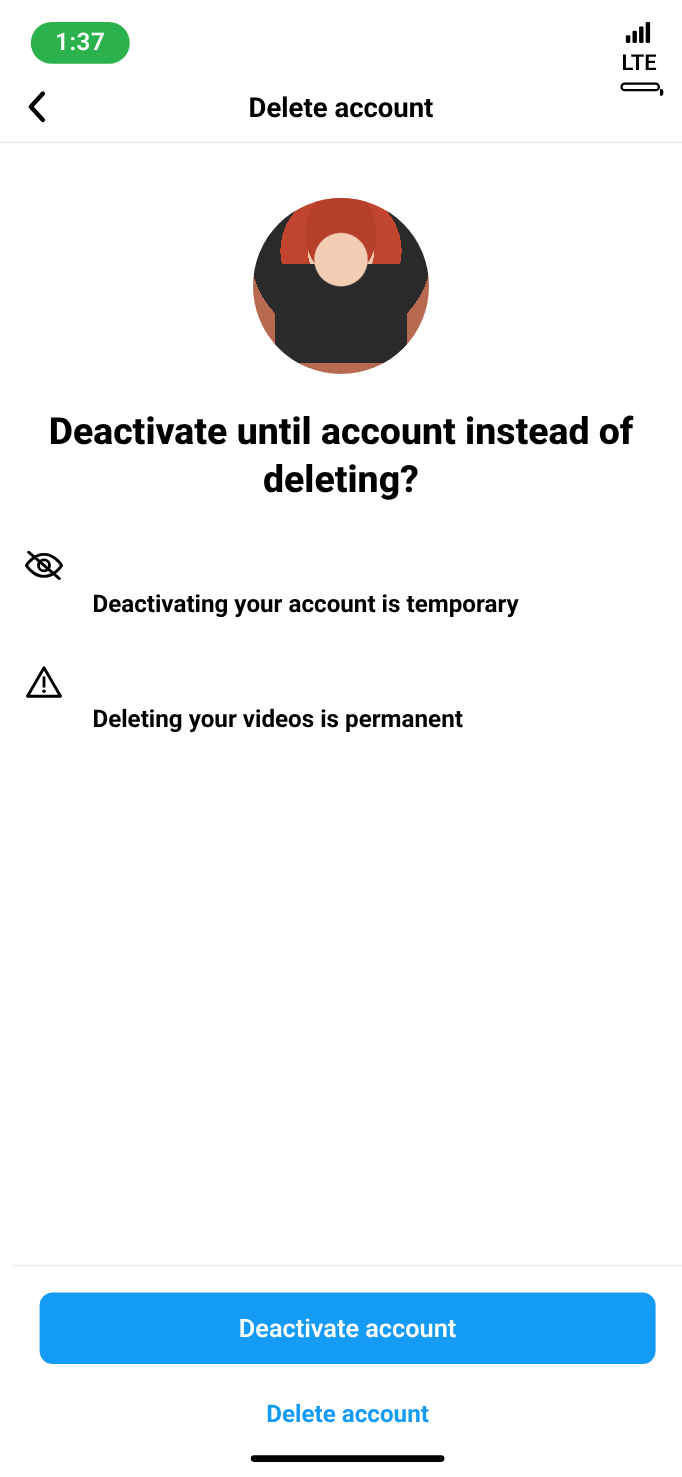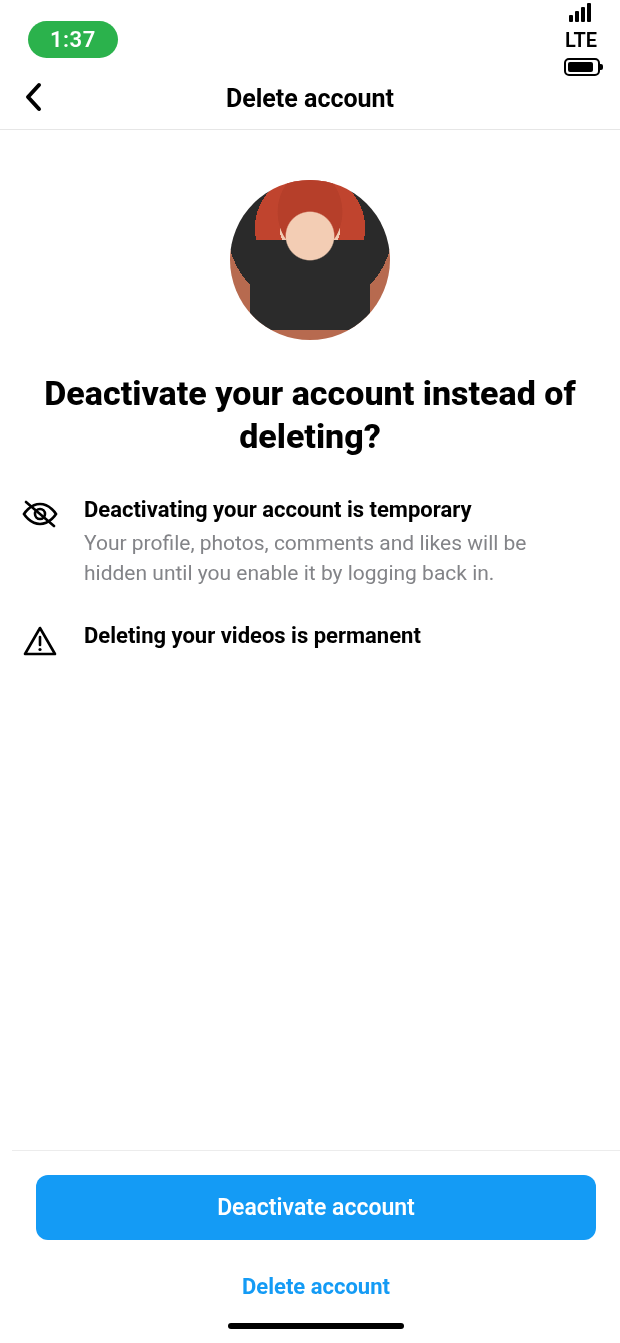--- a/index.html
+++ b/index.html
@@ -11,21 +11,20 @@
     body {
       width: 620px;
       height: 1343px;
       background: #fff;
       position: relative;
       overflow: hidden;
     }
     .status-bar {
       display: flex;
       justify-content: space-between;
-      align-items: center;
       padding: 20px 20px 10px 28px;
       height: 68px;
       gap: 36px;
     }
     .status-time-pill {
       background: #2bb24c;
       color: #fff;
       font-weight: 600;
       font-size: 22px;
       padding: 6px 22px;
@@ -143,20 +142,21 @@
       align-items: flex-start;
     }
     .info-icon {
       flex: 0 0 40px;
       display:flex;
       justify-content:center;
       padding-top:2px;
     }
     .info-text {
       flex: 1;
+      margin-top: 40px;
     }
     .info-title {
       font-size: 22px;
       font-weight: 700;
       margin-bottom: 6px;
       color:#000;
     }
     .info-desc {
       font-size: 21px;
       line-height: 1.45;
@@ -226,34 +226,33 @@
   <div class="back-button">
     <svg width="18" height="30" viewBox="0 0 18 30" fill="none">
       <path d="M15 3 L4 15 L15 27" stroke="#000" stroke-width="4" stroke-linecap="round" stroke-linejoin="round"></path>
     </svg>
   </div>
   <div class="nav-title">Delete account</div>
 </div>
 
 <div class="content">
   <div class="avatar"></div>
-  <h1 class="heading">Deactivate your account instead of deleting?</h1>
+  <h1 class="heading">Deactivate until account instead of deleting?</h1>
 
   <div class="info-list">
     <div class="info-item">
       <div class="info-icon">
         <svg width="38" height="30" viewBox="0 0 38 30" fill="none">
           <path d="M3 15 C3 15 9 5 19 5 C29 5 35 15 35 15 C35 15 29 25 19 25 C9 25 3 15 3 15 Z" stroke="#000" stroke-width="2.6" fill="none"></path>
           <circle cx="19" cy="15" r="5" stroke="#000" stroke-width="2.6" fill="none"></circle>
           <line x1="5" y1="3" x2="33" y2="27" stroke="#000" stroke-width="2.6" stroke-linecap="round"></line>
         </svg>
       </div>
       <div class="info-text">
         <div class="info-title">Deactivating your account is temporary</div>
-        <div class="info-desc">Your profile, photos, comments and likes will be hidden until you enable it by logging back in.</div>
       </div>
     </div>
 
     <div class="info-item">
       <div class="info-icon">
         <svg width="36" height="32" viewBox="0 0 36 32" fill="none">
           <path d="M18 3 L33 29 L3 29 Z" stroke="#000" stroke-width="2.6" fill="none" stroke-linejoin="round"></path>
           <line x1="18" y1="12" x2="18" y2="20" stroke="#000" stroke-width="2.6" stroke-linecap="round"></line>
           <circle cx="18" cy="24.5" r="1.6" fill="#000"></circle>
         </svg>

